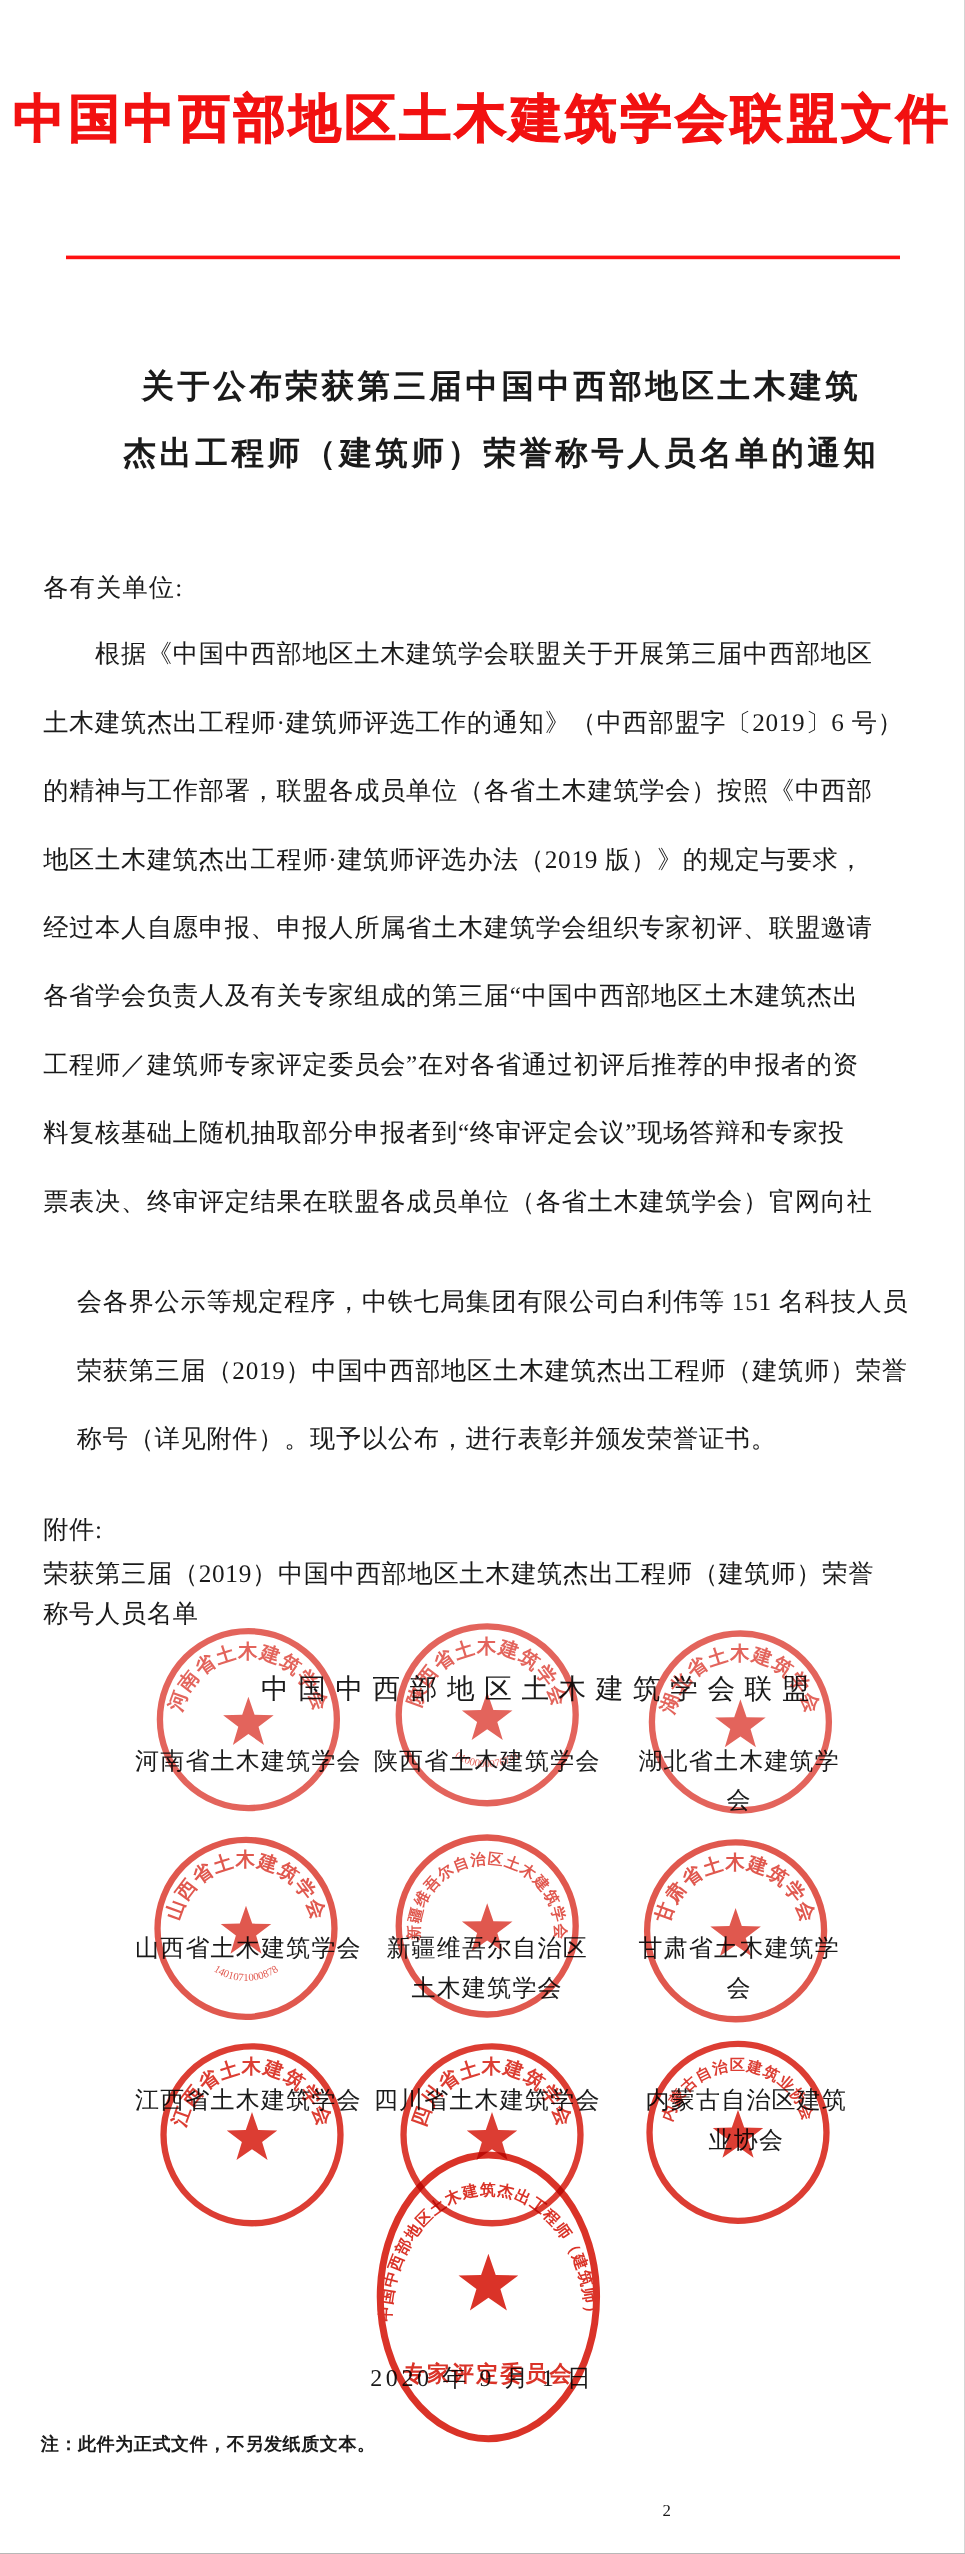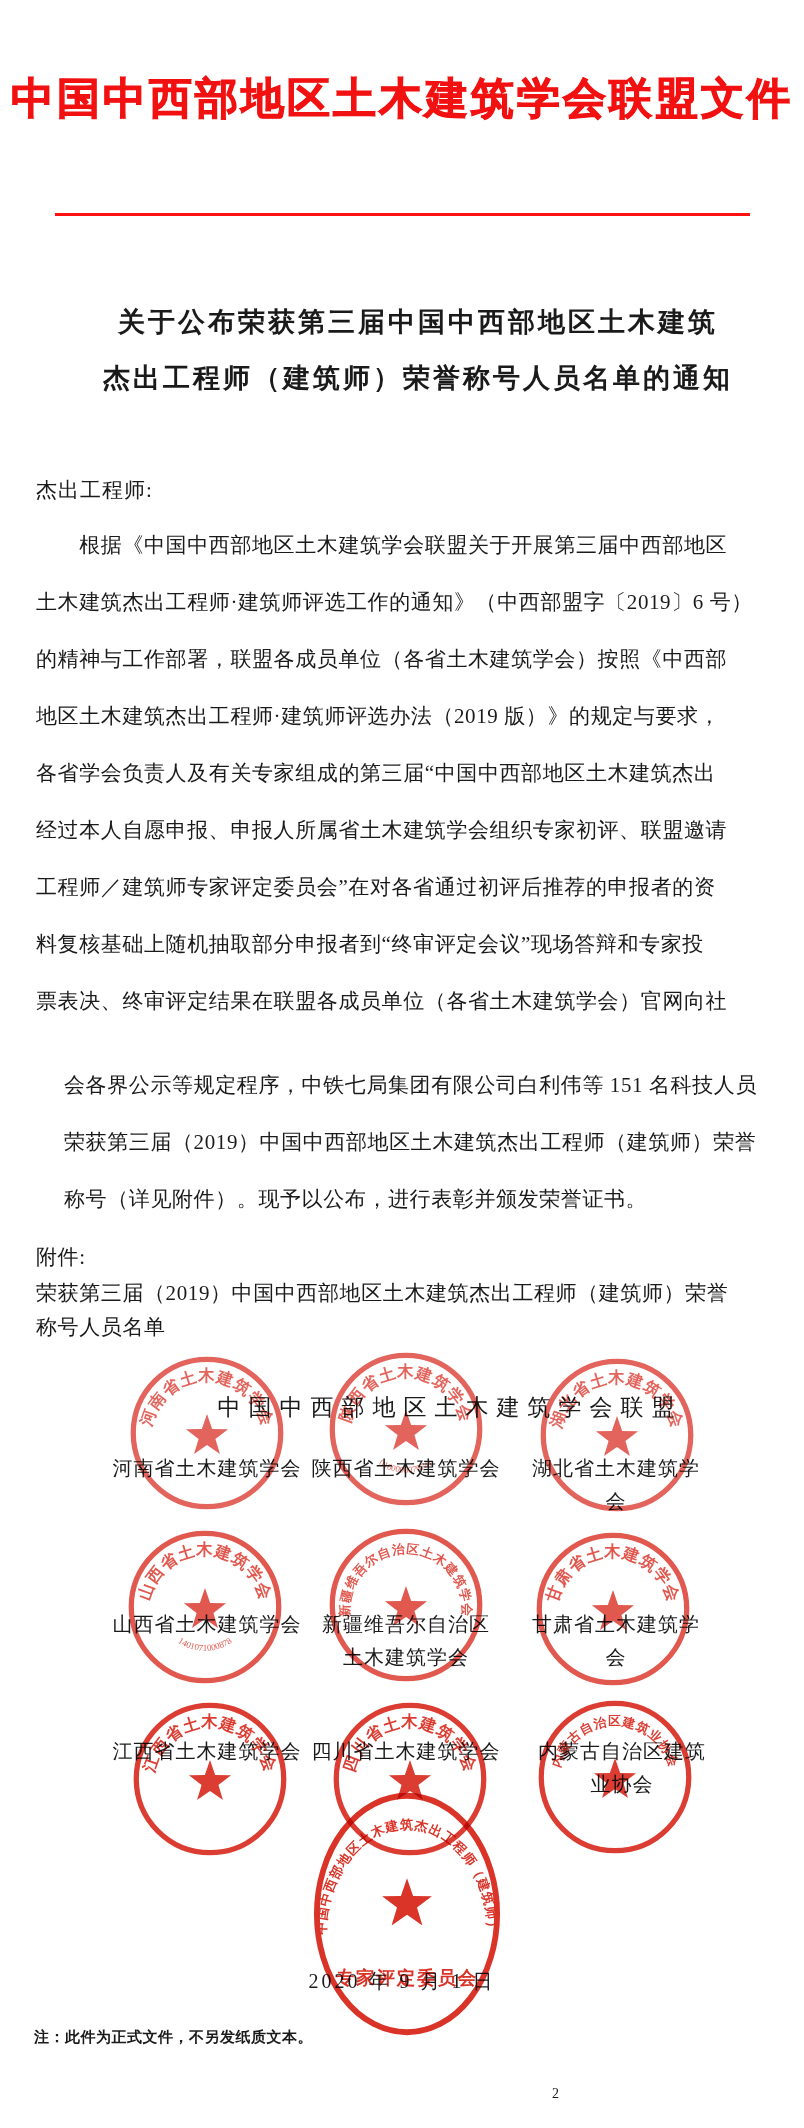--- a/index.html
+++ b/index.html
@@ -28,21 +28,21 @@
     position:absolute;top:294px;left:16px;width:100%;text-align:center;
     font-weight:bold;font-size:27px;line-height:56px;letter-spacing:3px;
   }
   
   .salutation{position:absolute;top:476px;left:36px;font-size:21px;letter-spacing:1px;}
   .para{position:absolute;font-size:21px;letter-spacing:.6px;}
   .para .line{height:57px;display:flex;align-items:center;white-space:pre;}
   .para1{top:516px;left:36px;right:30px;}
   .para2{top:1056px;left:64px;right:30px;}
   .attach{position:absolute;top:1238px;left:36px;right:30px;font-size:21px;letter-spacing:.6px;}
-  .attach .label{height:38px;display:flex;align-items:center;}
+  .attach .label{height:38px;display:flex;align-items:center;margin-top:18px;}
   .attach .line{height:34px;display:flex;align-items:center;white-space:pre;}
   
   .alliance-line{
     position:absolute;top:1392px;left:0;width:100%;text-align:center;
     font-size:23px;letter-spacing:8px;margin-left:48px;
   }
   .name-row{position:absolute;left:0;width:100%;height:0;font-size:20px;letter-spacing:1px;}
   .name-row .nm{
     position:absolute;transform:translateX(-50%);
     white-space:pre-line;text-align:center;line-height:33px;
@@ -81,29 +81,29 @@
   <div class="org-title" style="color: rgb(242, 17, 17);">中国中西部地区土木建筑学会联盟文件</div>
 
 
   <div class="red-rule" style="background: rgb(255, 17, 17);"></div>
 
   <div class="doc-title">
     <div>关于公布荣获第三届中国中西部地区土木建筑</div>
     <div>杰出工程师（建筑师）荣誉称号人员名单的通知</div>
   </div>
 
-  <div class="salutation">杰出工程师:</div>
+  <div class="salutation">各有关单位:</div>
 
   <div class="para para1">
       <div class="line">　　根据《中国中西部地区土木建筑学会联盟关于开展第三届中西部地区</div>
       <div class="line">土木建筑杰出工程师·建筑师评选工作的通知》（中西部盟字〔2019〕6 号）</div>
       <div class="line">的精神与工作部署，联盟各成员单位（各省土木建筑学会）按照《中西部</div>
       <div class="line">地区土木建筑杰出工程师·建筑师评选办法（2019 版）》的规定与要求，</div>
+      <div class="line">经过本人自愿申报、申报人所属省土木建筑学会组织专家初评、联盟邀请</div>
       <div class="line">各省学会负责人及有关专家组成的第三届“中国中西部地区土木建筑杰出</div>
-      <div class="line">经过本人自愿申报、申报人所属省土木建筑学会组织专家初评、联盟邀请</div>
       <div class="line">工程师／建筑师专家评定委员会”在对各省通过初评后推荐的申报者的资</div>
       <div class="line">料复核基础上随机抽取部分申报者到“终审评定会议”现场答辩和专家投</div>
       <div class="line">票表决、终审评定结果在联盟各成员单位（各省土木建筑学会）官网向社</div>
     </div>
   <div class="para para2">
       <div class="line">会各界公示等规定程序，中铁七局集团有限公司白利伟等 151 名科技人员</div>
       <div class="line">荣获第三届（2019）中国中西部地区土木建筑杰出工程师（建筑师）荣誉</div>
       <div class="line">称号（详见附件）。现予以公布，进行表彰并颁发荣誉证书。</div>
     </div>
 

